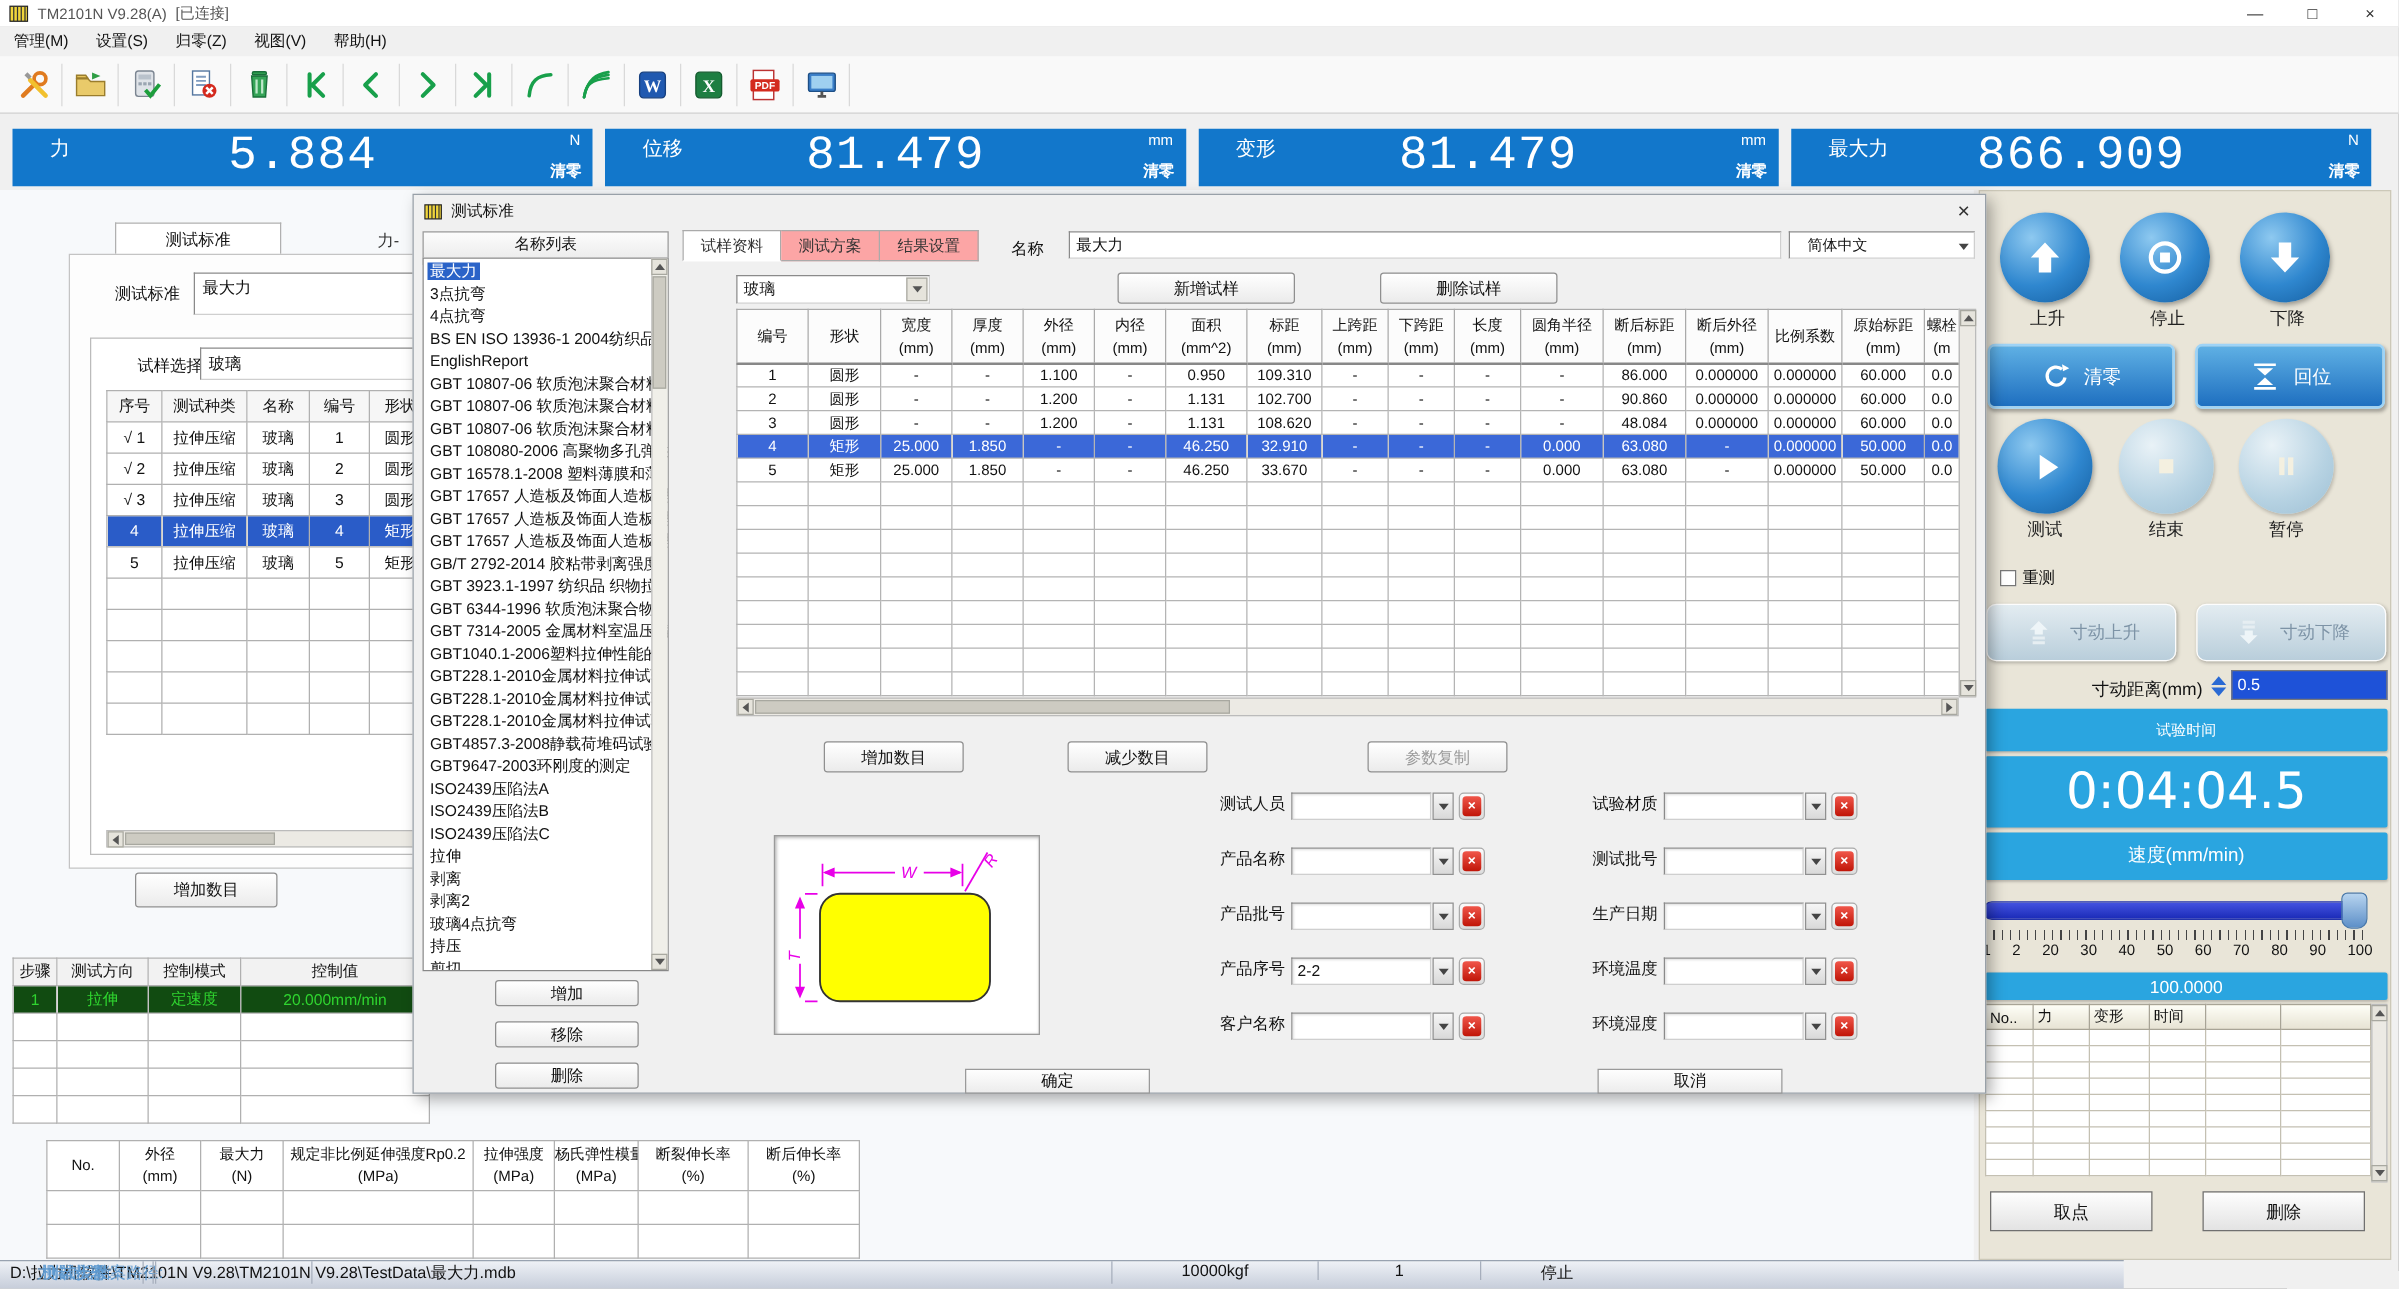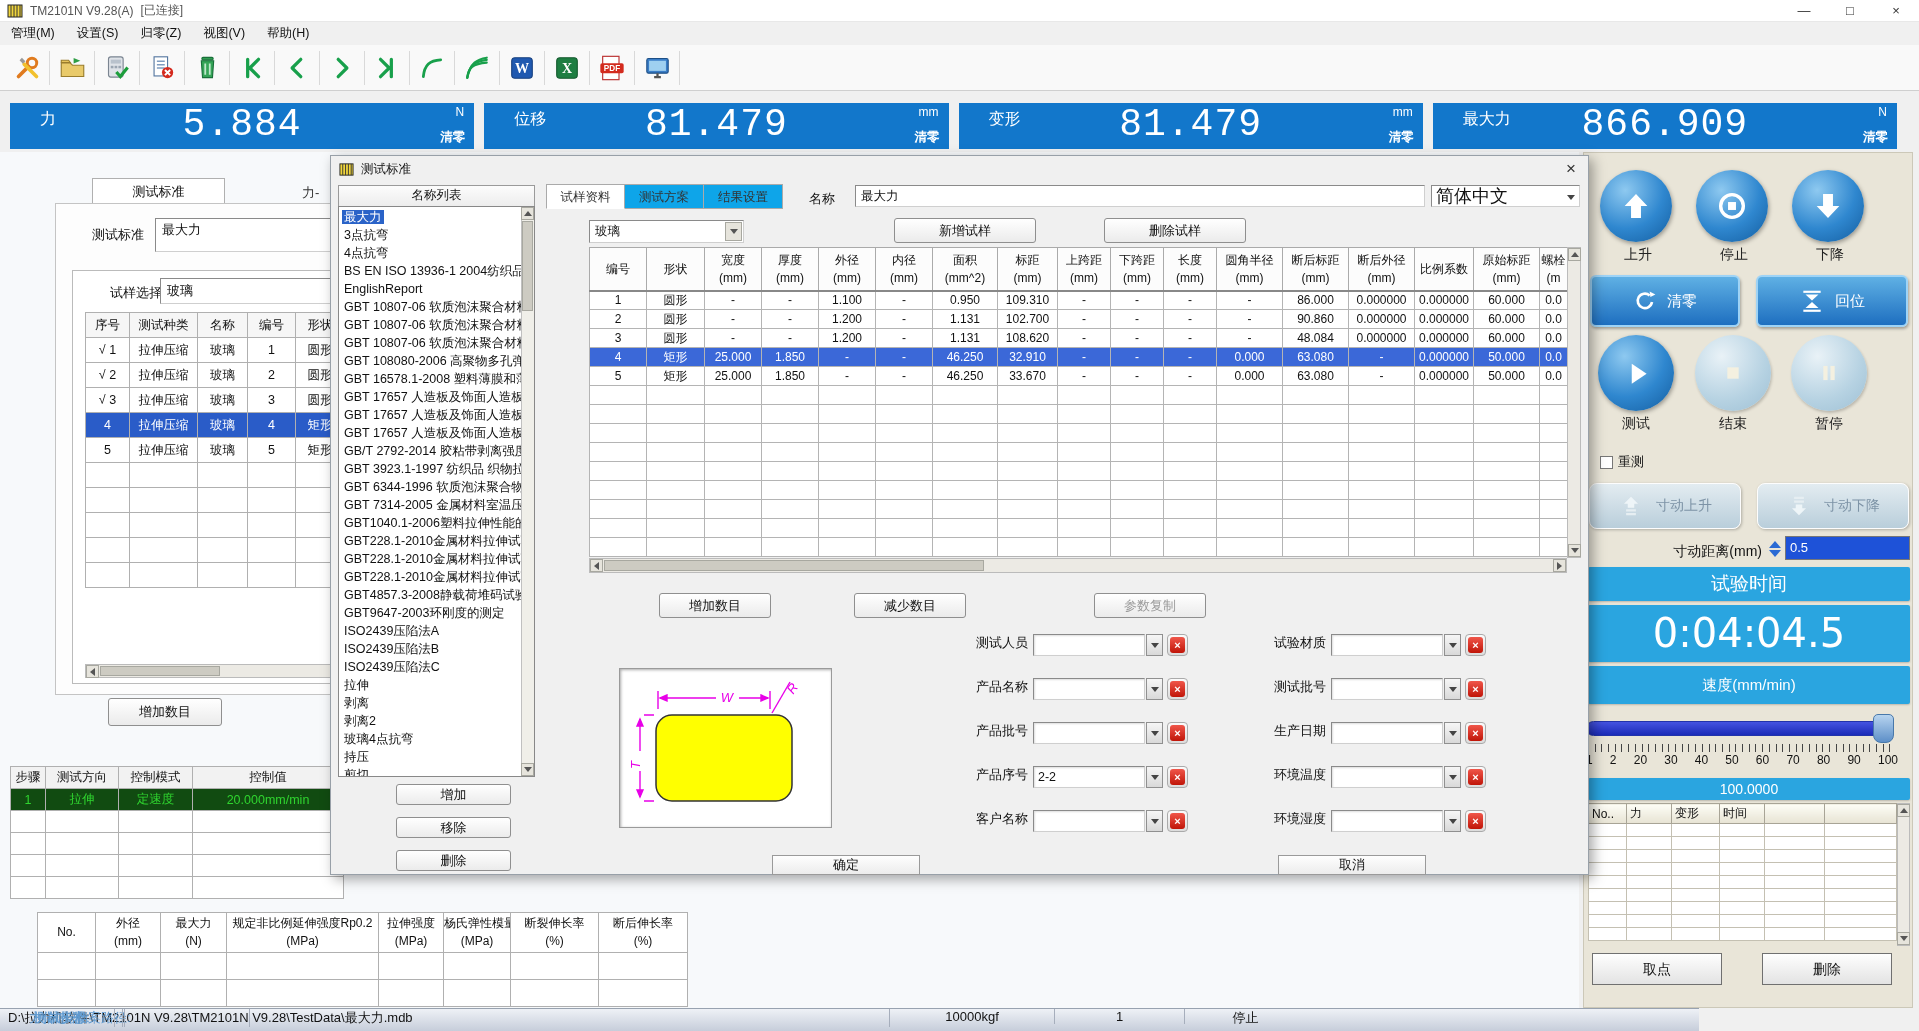--- a/index.html
+++ b/index.html
@@ -59,21 +59,21 @@
 .dlg{position:absolute;left:330px;top:155px;width:1259px;height:720px;background:#f0f0f0;border:1px solid #98a0a8;box-shadow:4px 4px 12px rgba(0,0,0,.35)}
 .dlg-title{height:27px;display:flex;align-items:center;padding-left:8px;gap:7px;font-size:12.5px}
 .dlg-close{position:absolute;top:3px;right:12px;font-size:17px;color:#333;cursor:pointer}
 .lst-hdr{position:absolute;left:7px;top:29px;width:197px;height:27px;background:linear-gradient(#fcfcfc,#e9e9e9);border:1px solid #9a9a9a;text-align:center;line-height:19px;font-size:12.5px}
 .lstbox{position:absolute;left:7px;top:50px;width:197px;height:571px;background:#fff;border:1px solid #888;overflow:hidden;font-size:12.5px;padding-top:1px}
 .lrow{height:18px;line-height:18px;padding-left:3px;white-space:nowrap}
 .lrow span{padding:0 2px}
 .lrow.sel span{background:#2a63c8;color:#fff}
 .lscroll{position:absolute;left:190px;top:51px;width:13px;height:569px;background:#f0efe9;border-left:1px solid #c0c0c0}
 .tabs{position:absolute;left:215px;top:28px;display:flex}
-.tab{width:79px;height:25px;background:#0ea5e9;border:1px solid #aaa;border-left:none;text-align:center;line-height:25px;font-size:12.5px;color:#333;cursor:pointer}
+.tab{width:79px;height:25px;background:#fca5a5;border:1px solid #aaa;border-left:none;text-align:center;line-height:25px;font-size:12.5px;color:#333;cursor:pointer}
 .tab:first-child{border-left:1px solid #aaa}
 .tab.active{background:#fff;border-bottom-color:#fff}
 .dtable{width:978px;font-size:12px;border-collapse:collapse;table-layout:fixed;background:#fff}
 .dtable th{height:43px;background:#fcfcfc;font-weight:normal;border:1px solid #aaa;border-bottom:2px solid #888;font-size:12px;line-height:1.5}
 .dtable td{height:19px;border:1px solid #b4b4b4;text-align:center;overflow:hidden;white-space:nowrap}
 .dtable tr.sel td{background:#3b68d8;color:#fff}
 .dtablewrap{position:absolute;left:258px;top:91px;width:993px;height:327px}
 .diag{position:absolute;left:288px;top:512px;width:213px;height:160px;background:#fff;border:1px solid #9a9a9a;box-shadow:inset 1px 1px 3px #aaa}
 .fcol{position:absolute;top:478px;width:230px}
 .frow{display:flex;align-items:flex-start;height:23px;margin-bottom:21px}
@@ -609,21 +609,21 @@
       <span>寸动下降</span>
     </div>
 
     <span class="jdl">寸动距离(mm)</span>
     <span class="spin">
         <b class="u"></b>
         <b class="d"></b>
       </span>
     <div class="jdf">0.5</div>
 
-    <div class="bluebar" style="top:414px;height:34px;line-height:34px;font-size:19px">试验时间</div>
+    <div class="bluebar" style="top:414px;height:34px;line-height:34px;font-size:12px">试验时间</div>
     <div class="bluebar" style="top:452px;height:57px;line-height:57px;font-size:40px;font-family:'DejaVu Sans',sans-serif">0:04:04.5</div>
     <div class="bluebar" style="top:513px;height:38px;line-height:38px;font-size:15px">速度(mm/min)</div>
 
     <div class="slidertrack"></div>
     <div class="sliderthumb"></div>
     <div class="ruler"></div>
     <div class="rlabels">
         <span>1</span>
         <span>2</span>
         <span>20</span>
@@ -806,21 +806,21 @@
     <div class="winbtn" style="left:65px;top:661px;width:115px;height:21px">移除</div>
     <div class="winbtn" style="left:65px;top:694px;width:115px;height:21px">删除</div>
 
     <div class="tabs">
       <div class="tab active">试样资料</div>
       <div class="tab">测试方案</div>
       <div class="tab">结果设置</div>
     </div>
     <span class="lbl" style="left:478px;top:34px">名称</span>
     <div class="sunken abs" style="left:524px;top:29px;width:570px;height:22px;line-height:20px;padding-left:5px;font-size:12.5px">最大力</div>
-    <div class="sunken abs" style="left:1100px;top:29px;width:149px;height:22px;line-height:20px;padding-left:4px;font-size:18px">
+    <div class="sunken abs" style="left:1100px;top:29px;width:149px;height:22px;line-height:20px;padding-left:14px;font-size:12px">
       <span>简体中文</span>
       <span class="tri dn" style="position:absolute;right:4px;top:9px;border-top-color:#444"></span>
     </div>
 
     <div class="sunken abs" style="left:258px;top:64px;width:155px;height:23px;line-height:21px;padding-left:5px;font-size:12.5px">
       <span>玻璃</span>
       <span class="arrbox" style="right:1px;top:1px;width:17px;height:19px">
           <span class="tri dn" style="margin-bottom:-3px"></span>
         </span>
     </div>

